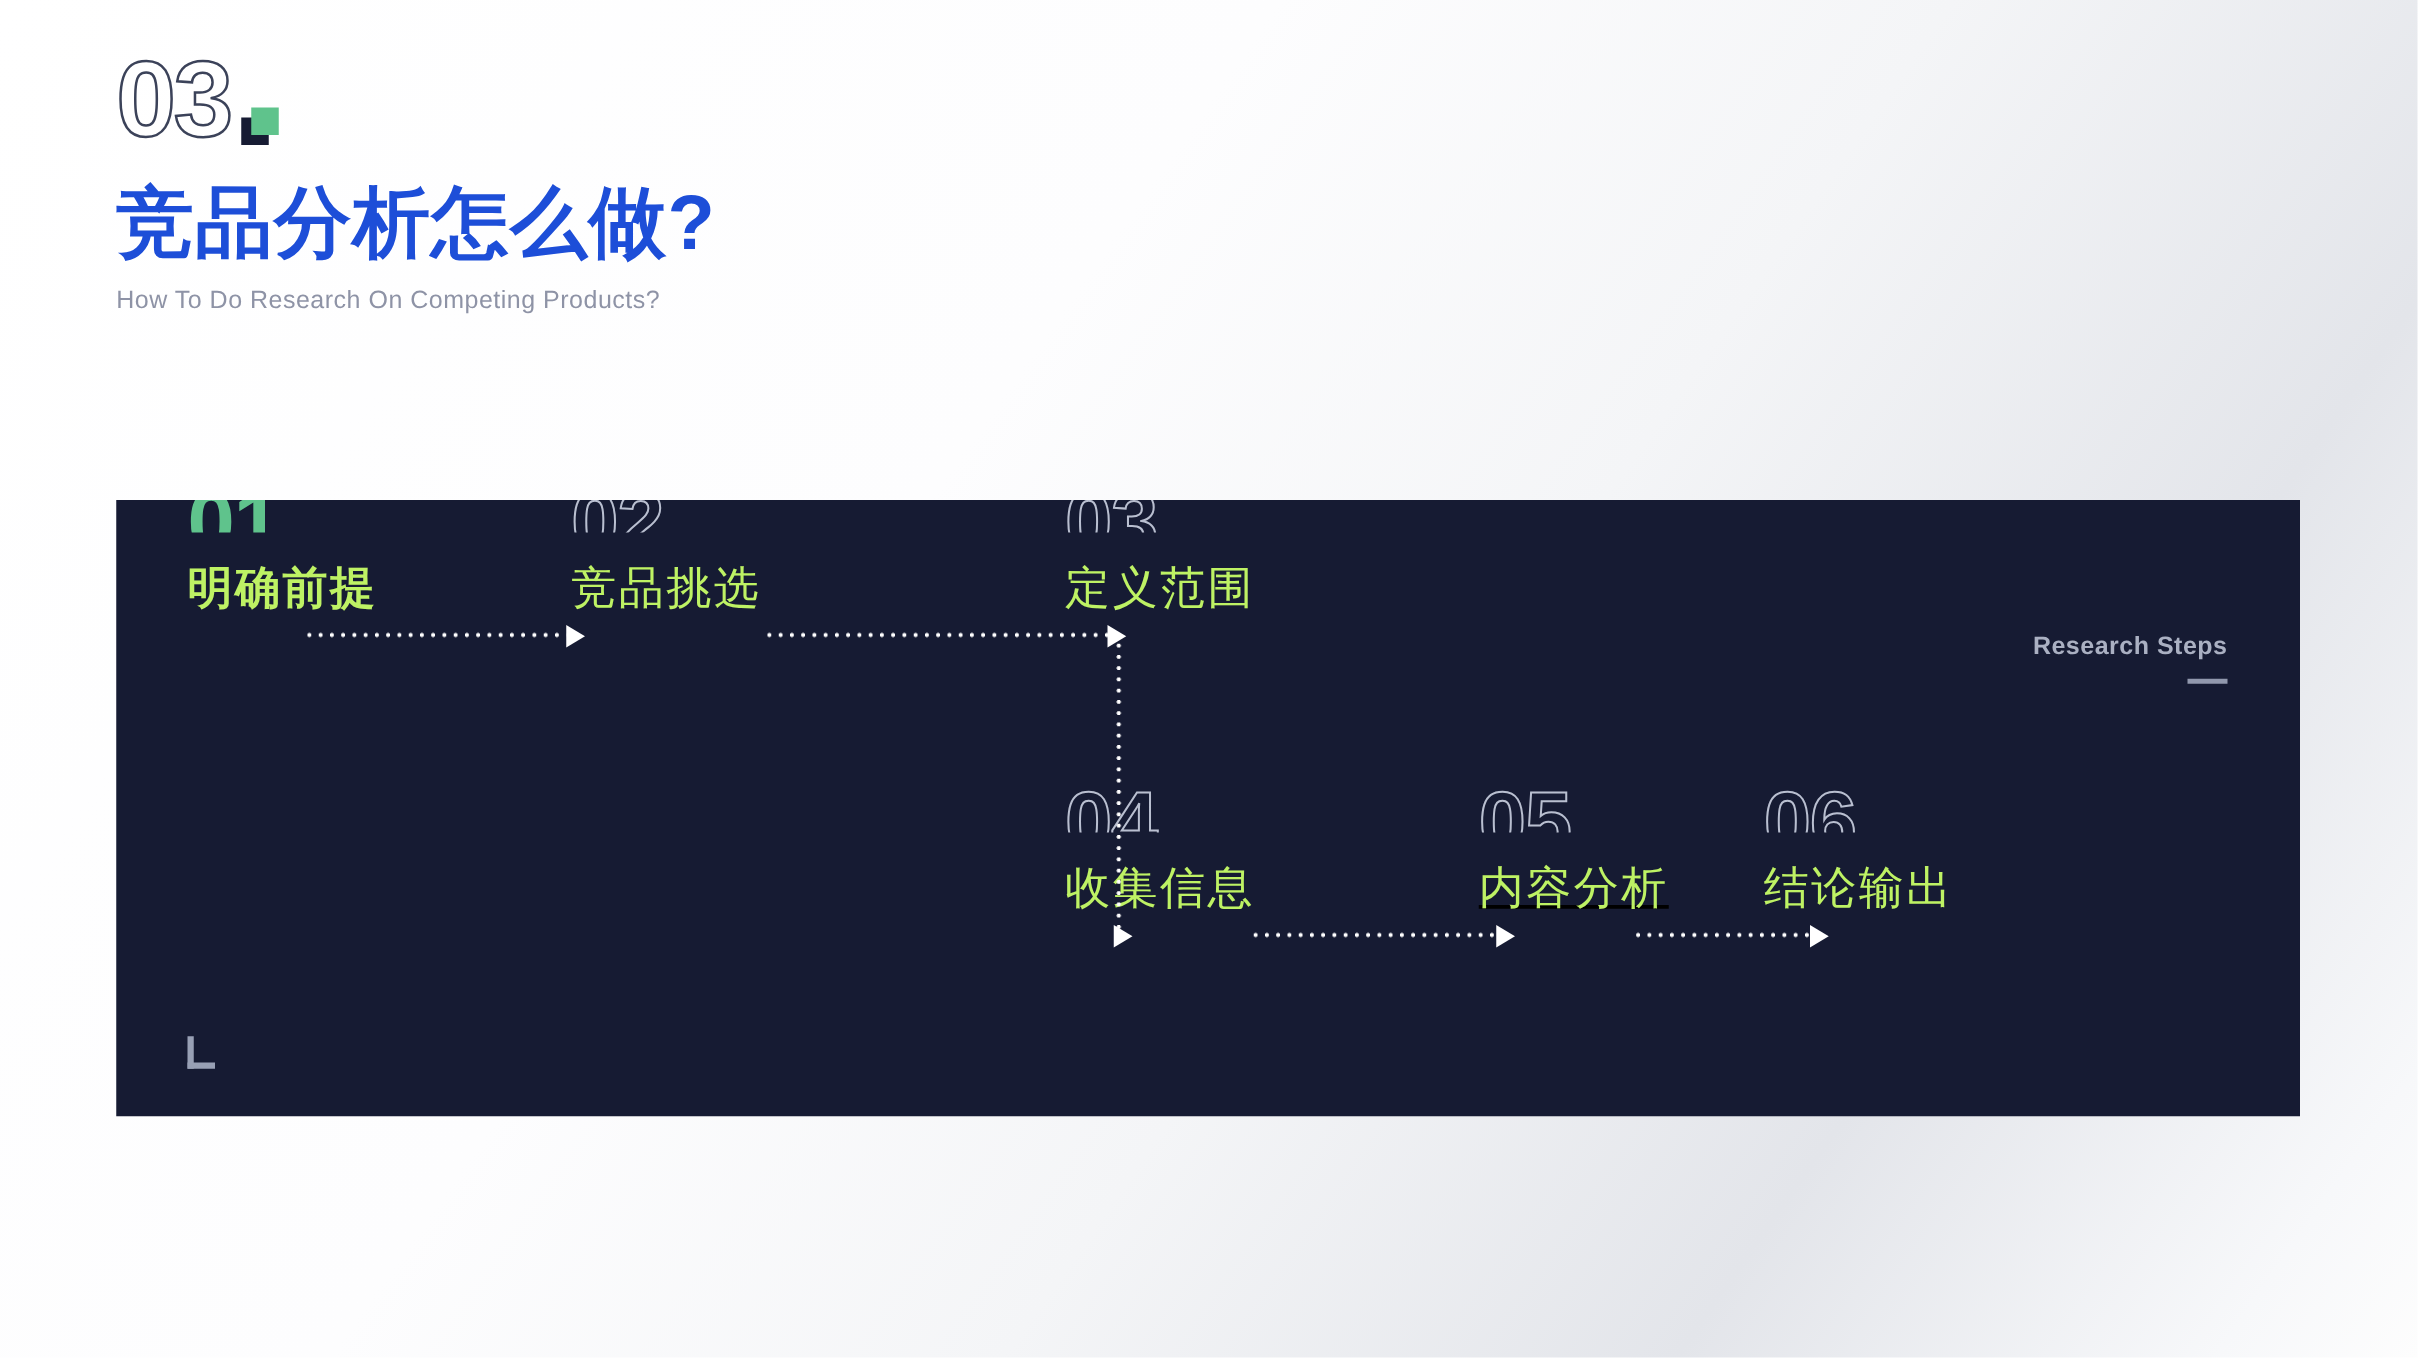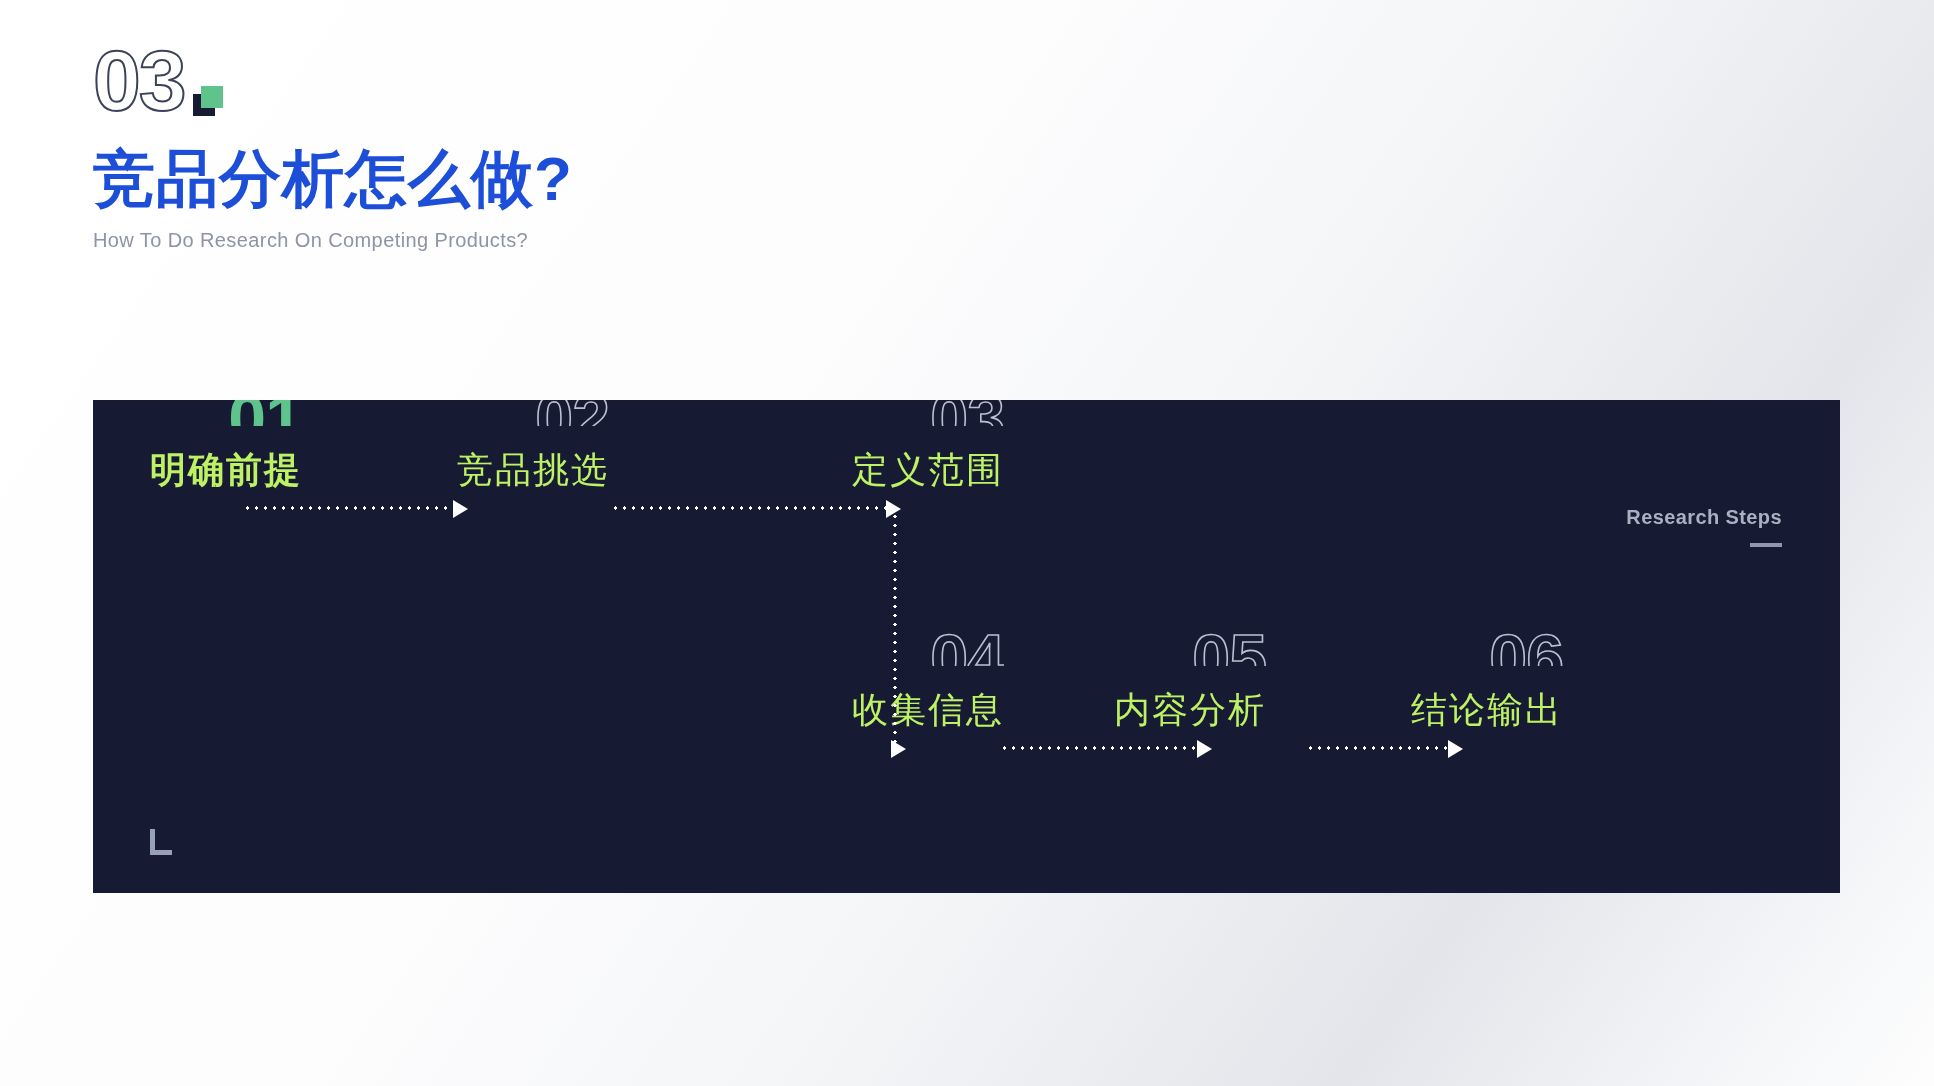--- a/index.html
+++ b/index.html
@@ -127,21 +127,20 @@
     bottom:38px;
     width:22px;
     height:26px;
     border-left:5px solid #98a0b5;
     border-bottom:5px solid #98a0b5;
   }
 
   
   .step {
     position:absolute;
-    text-align:right;
   }
 
   .step-num {
     font-size:68px;
     font-weight:700;
     line-height:0.78;
     letter-spacing:-1px;
     height:34px;
     overflow:hidden;
     display:block;
@@ -231,21 +230,21 @@
   <div class="step" style="left:759px; top:-8px;">
     <span class="step-num outline">03</span>
     <span class="step-label light">定义范围</span>
   </div>
 
   <div class="step" style="left:759px; top:232px;">
     <span class="step-num outline">04</span>
     <span class="step-label light">收集信息</span>
   </div>
 
-  <div class="step" style="left:1021px; top:232px;">
+  <div class="step" style="left:1090px; top:232px;text-decoration:underline;">
     <span class="step-num outline">05</span>
     <span class="step-label light">内容分析</span>
   </div>
 
   <div class="step" style="left:1318px; top:232px;">
     <span class="step-num outline">06</span>
     <span class="step-label light">结论输出</span>
   </div>
 
   <div class="conn-h" style="left:150px; top:106px; width:210px;"></div>

